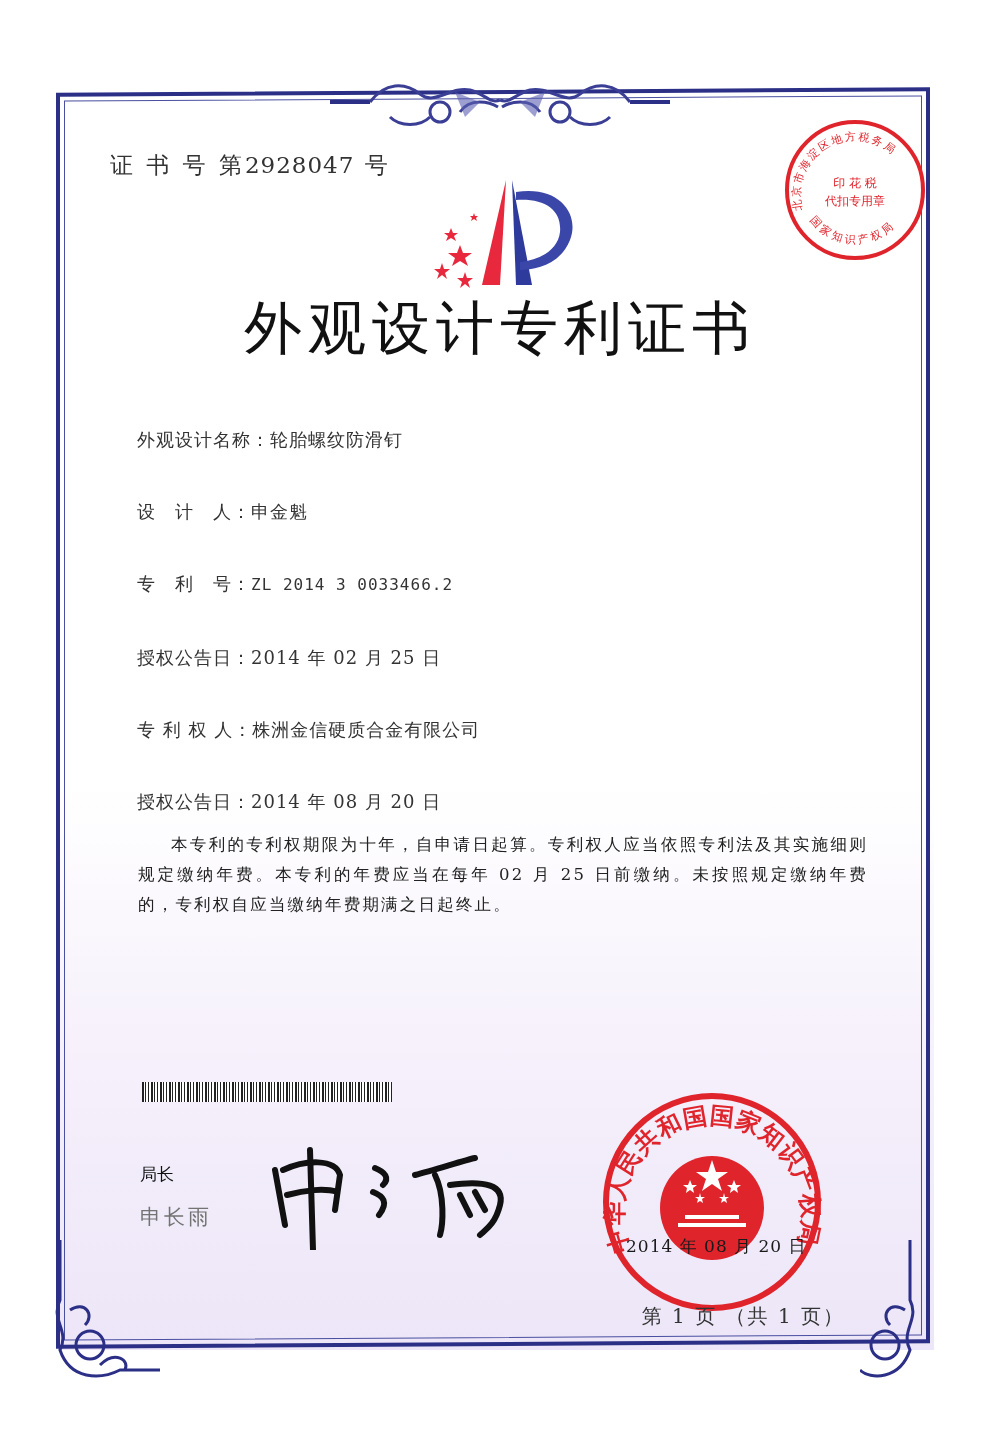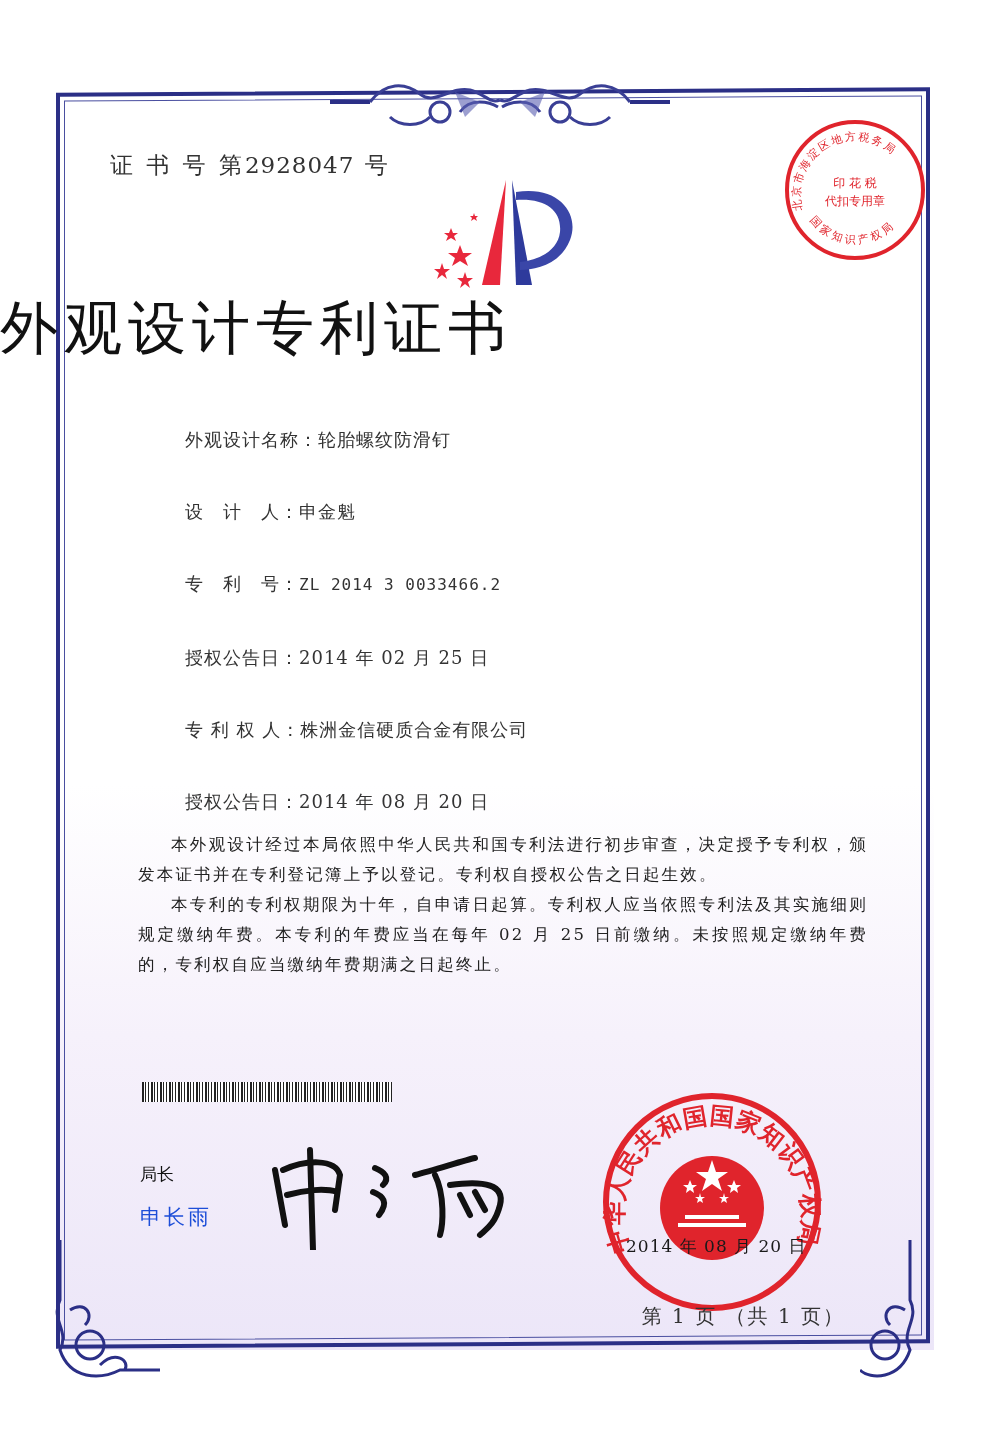--- a/index.html
+++ b/index.html
@@ -27,30 +27,30 @@
   .corner.br { left:860px; top:1240px; }
 
   .cert-no {
     position:absolute; left:110px; top:150px; font-size:23px; letter-spacing:3px; color:#333;
   }
   .cert-no .num { letter-spacing:1px; }
 
   .logo { position:absolute; left:420px; top:170px; width:170px; height:120px; }
 
   .title {
-    position:absolute; left:0; width:1000px; top:290px; text-align:left;
+    position:absolute; left:0; width:1000px; top:290px; text-align:center;
     font-family:"DejaVu Sans", "Liberation Sans", sans-serif;
     font-size:58px; letter-spacing:6px; color:#111; font-weight:400;
   }
 
   .field {
     position:absolute; left:137px; font-size:18px; color:#333; letter-spacing:1px;
     font-family:"DejaVu Serif", serif;
   }
-  .field .lbl { display:inline-block;margin-left:48px; }
+  .field .lbl { display:inline-block; }
   .field.f1 { top:428px; }
   .field.f2 { top:500px; }
   .field.f3 { top:572px; }
   .field.f4 { top:646px; }
   .field.f5 { top:718px; }
   .field.f6 { top:790px; }
   .f3 .val { font-family:"DejaVu Sans Mono", monospace; font-size:16px; letter-spacing:1px; }
 
   .body-text {
     position:absolute; left:138px; top:830px; width:730px; font-size:16.5px; line-height:30px;
@@ -62,21 +62,21 @@
     position:absolute; left:142px; top:1082px; width:250px; height:20px;
     background: repeating-linear-gradient(90deg, #222 0 2px, #fff 2px 3px, #222 3px 4px, #fff 4px 6px, #222 6px 7px, #fff 7px 9px);
   }
 
   .director-title {
     position:absolute; left:140px; top:1163px; font-size:17px;
     font-family:"DejaVu Sans", sans-serif; color:#111;
   }
   .director-name {
     position:absolute; left:140px; top:1203px; font-size:21px; letter-spacing:3px;
-    font-family:"DejaVu Sans", sans-serif; color:#1d4ed8;
+    font-family:"DejaVu Sans", sans-serif; color:#737373;
   }
   .signature { position:absolute; left:265px; top:1130px; width:260px; height:120px; }
 
   .seal-big { position:absolute; left:600px; top:1090px; width:225px; height:225px; }
   .seal-date {
     position:absolute; left:626px; top:1235px; font-size:17px; color:#1a1a1a;
     font-family:"DejaVu Serif", serif; letter-spacing:1px;
   }
   .seal-small { position:absolute; left:780px; top:115px; width:150px; height:150px; }
 
@@ -171,21 +171,20 @@
   <span class="lbl">授权公告日：</span><span class="val">2014 年 02 月 25 日</span>
 </div>
 <div class="field f5">
   <span class="lbl">专 利 权 人：</span><span class="val">株洲金信硬质合金有限公司</span>
 </div>
 <div class="field f6">
   <span class="lbl">授权公告日：</span><span class="val">2014 年 08 月 20 日</span>
 </div>
 
 <div class="body-text">
-  <p>本外观设计经过本局依照中华人民共和国专利法进行初步审查，决定授予专利权，颁发本证书并在专利登记簿上予以登记。专利权自授权公告之日起生效。</p>
   <p>本专利的专利权期限为十年，自申请日起算。专利权人应当依照专利法及其实施细则规定缴纳年费。本专利的年费应当在每年 02 月 25 日前缴纳。未按照规定缴纳年费的，专利权自应当缴纳年费期满之日起终止。</p>
 </div>
 
 <div class="barcode"></div>
 
 <div class="director-title">局长</div>
 <div class="director-name">申长雨</div>
 
 <svg class="signature" viewBox="0 0 260 120">
   <g fill="none" stroke="#111" stroke-width="6" stroke-linecap="round">

